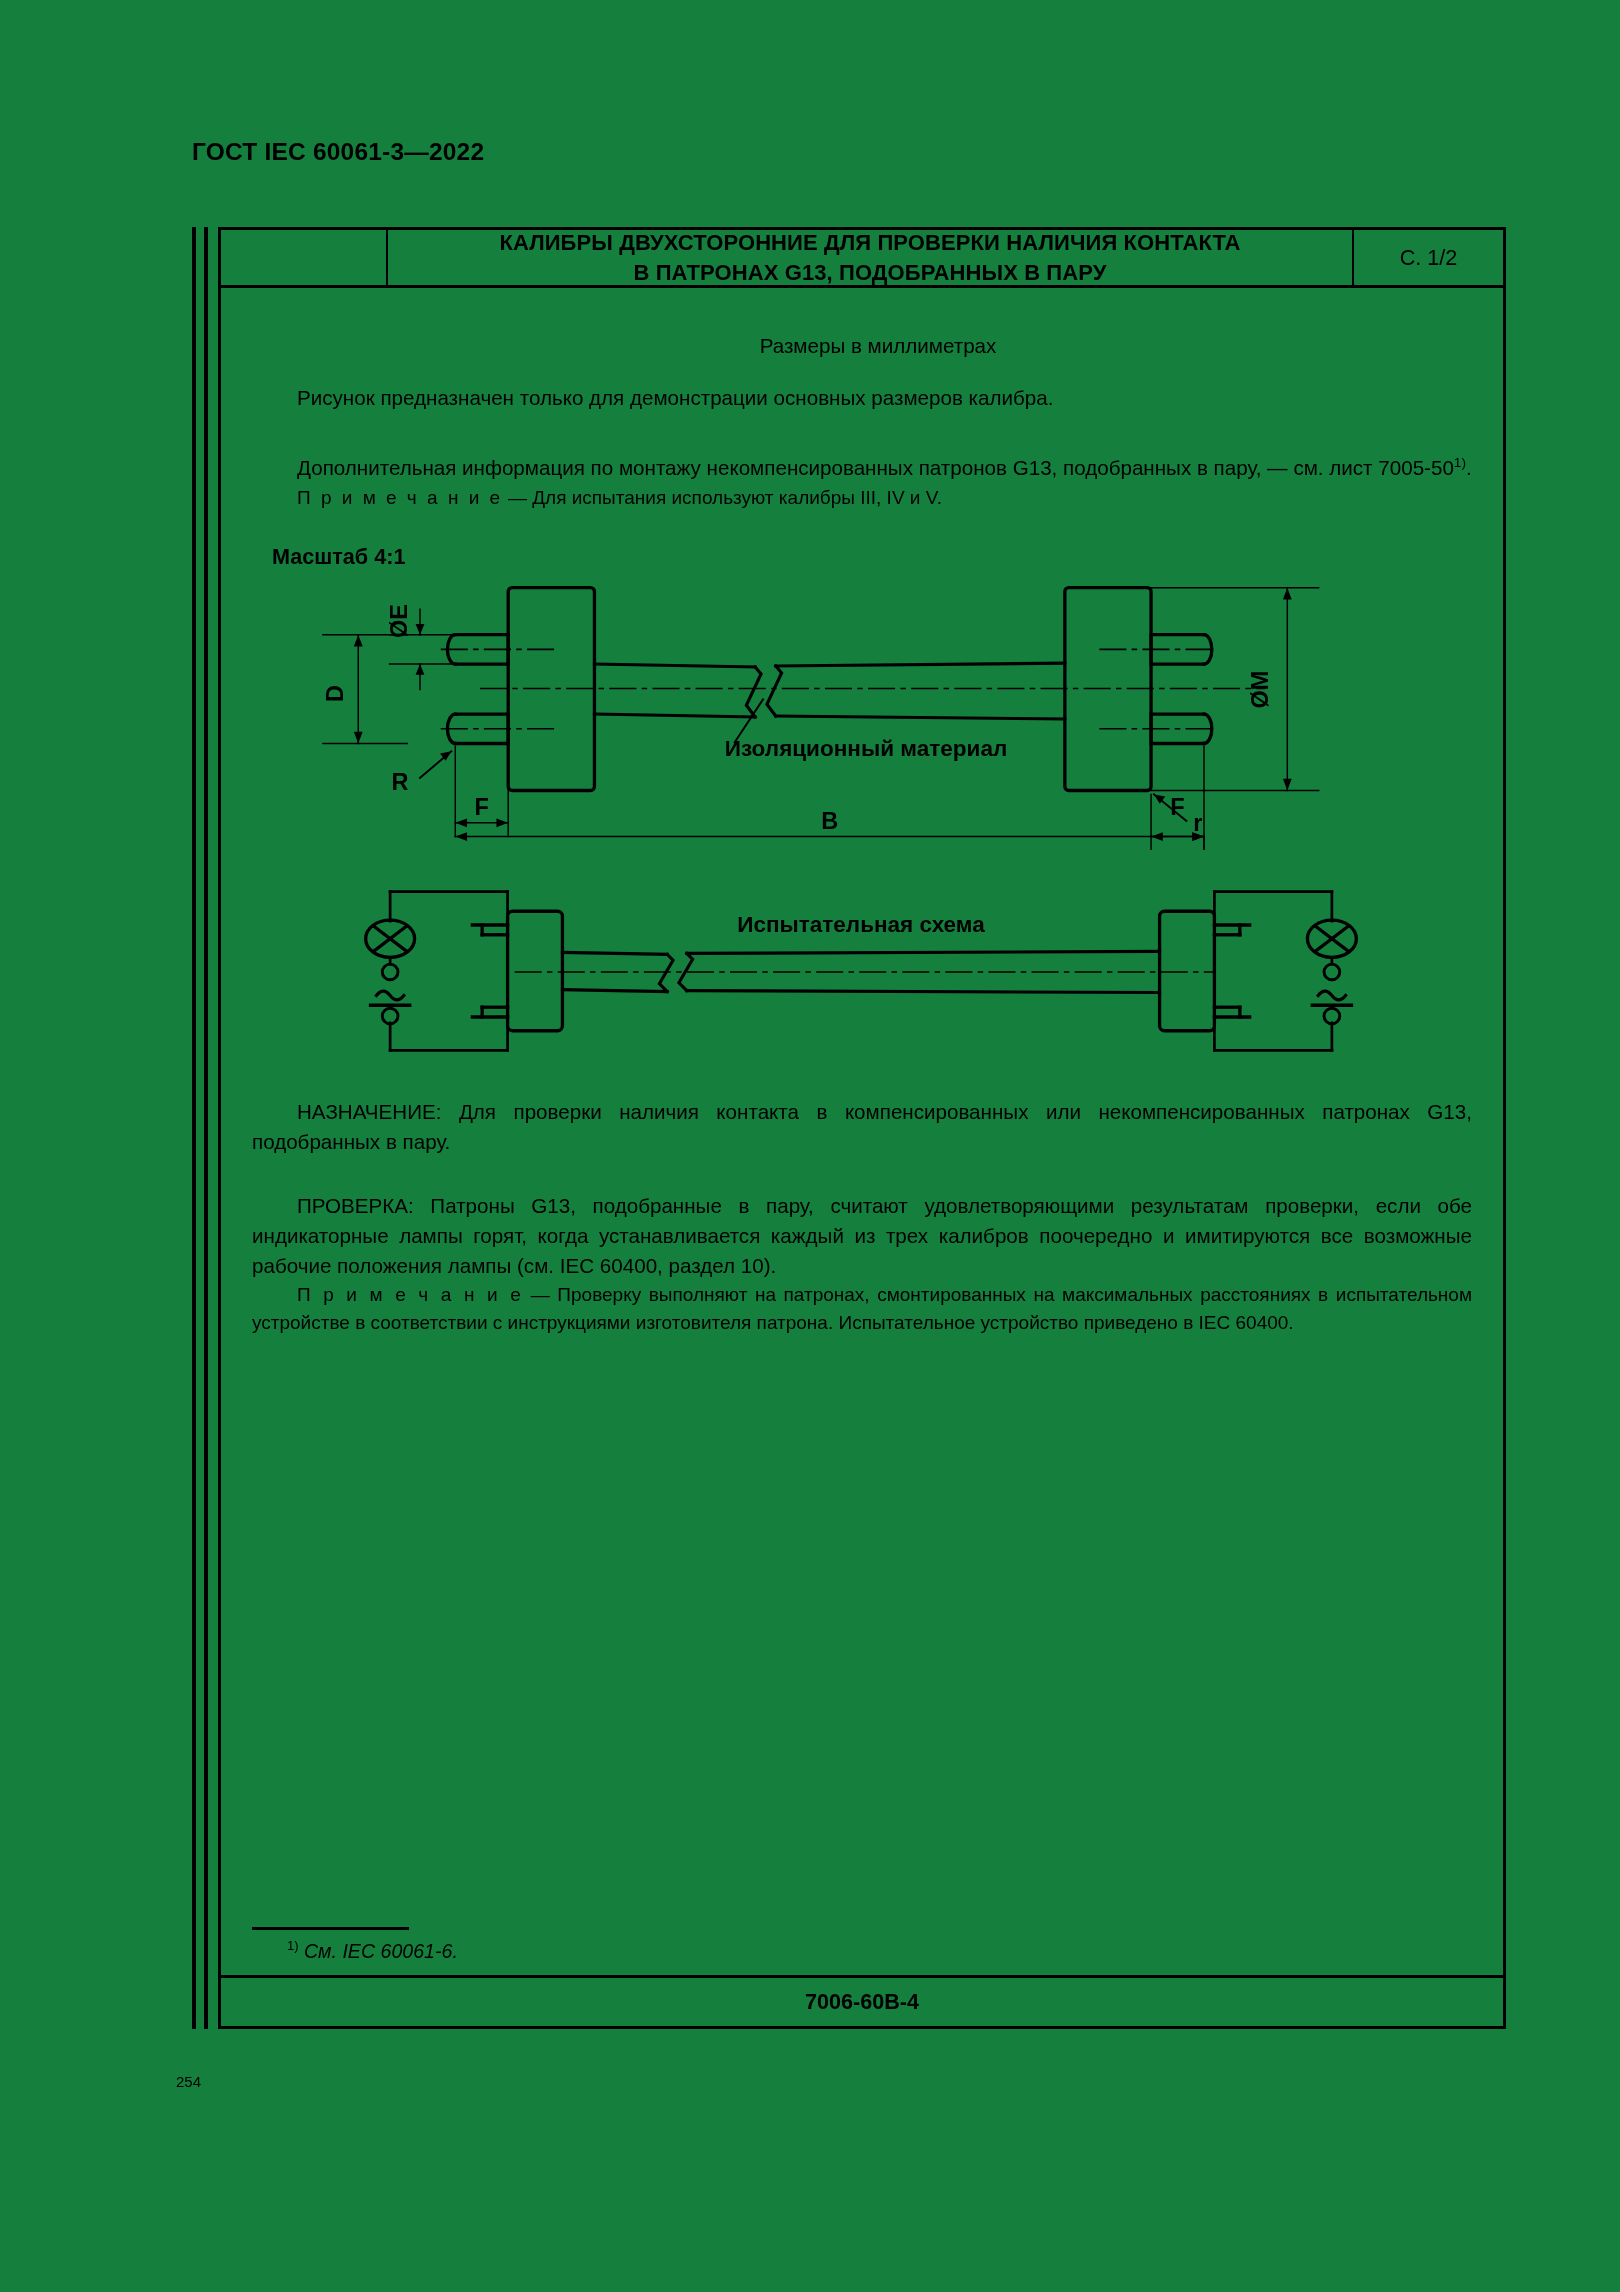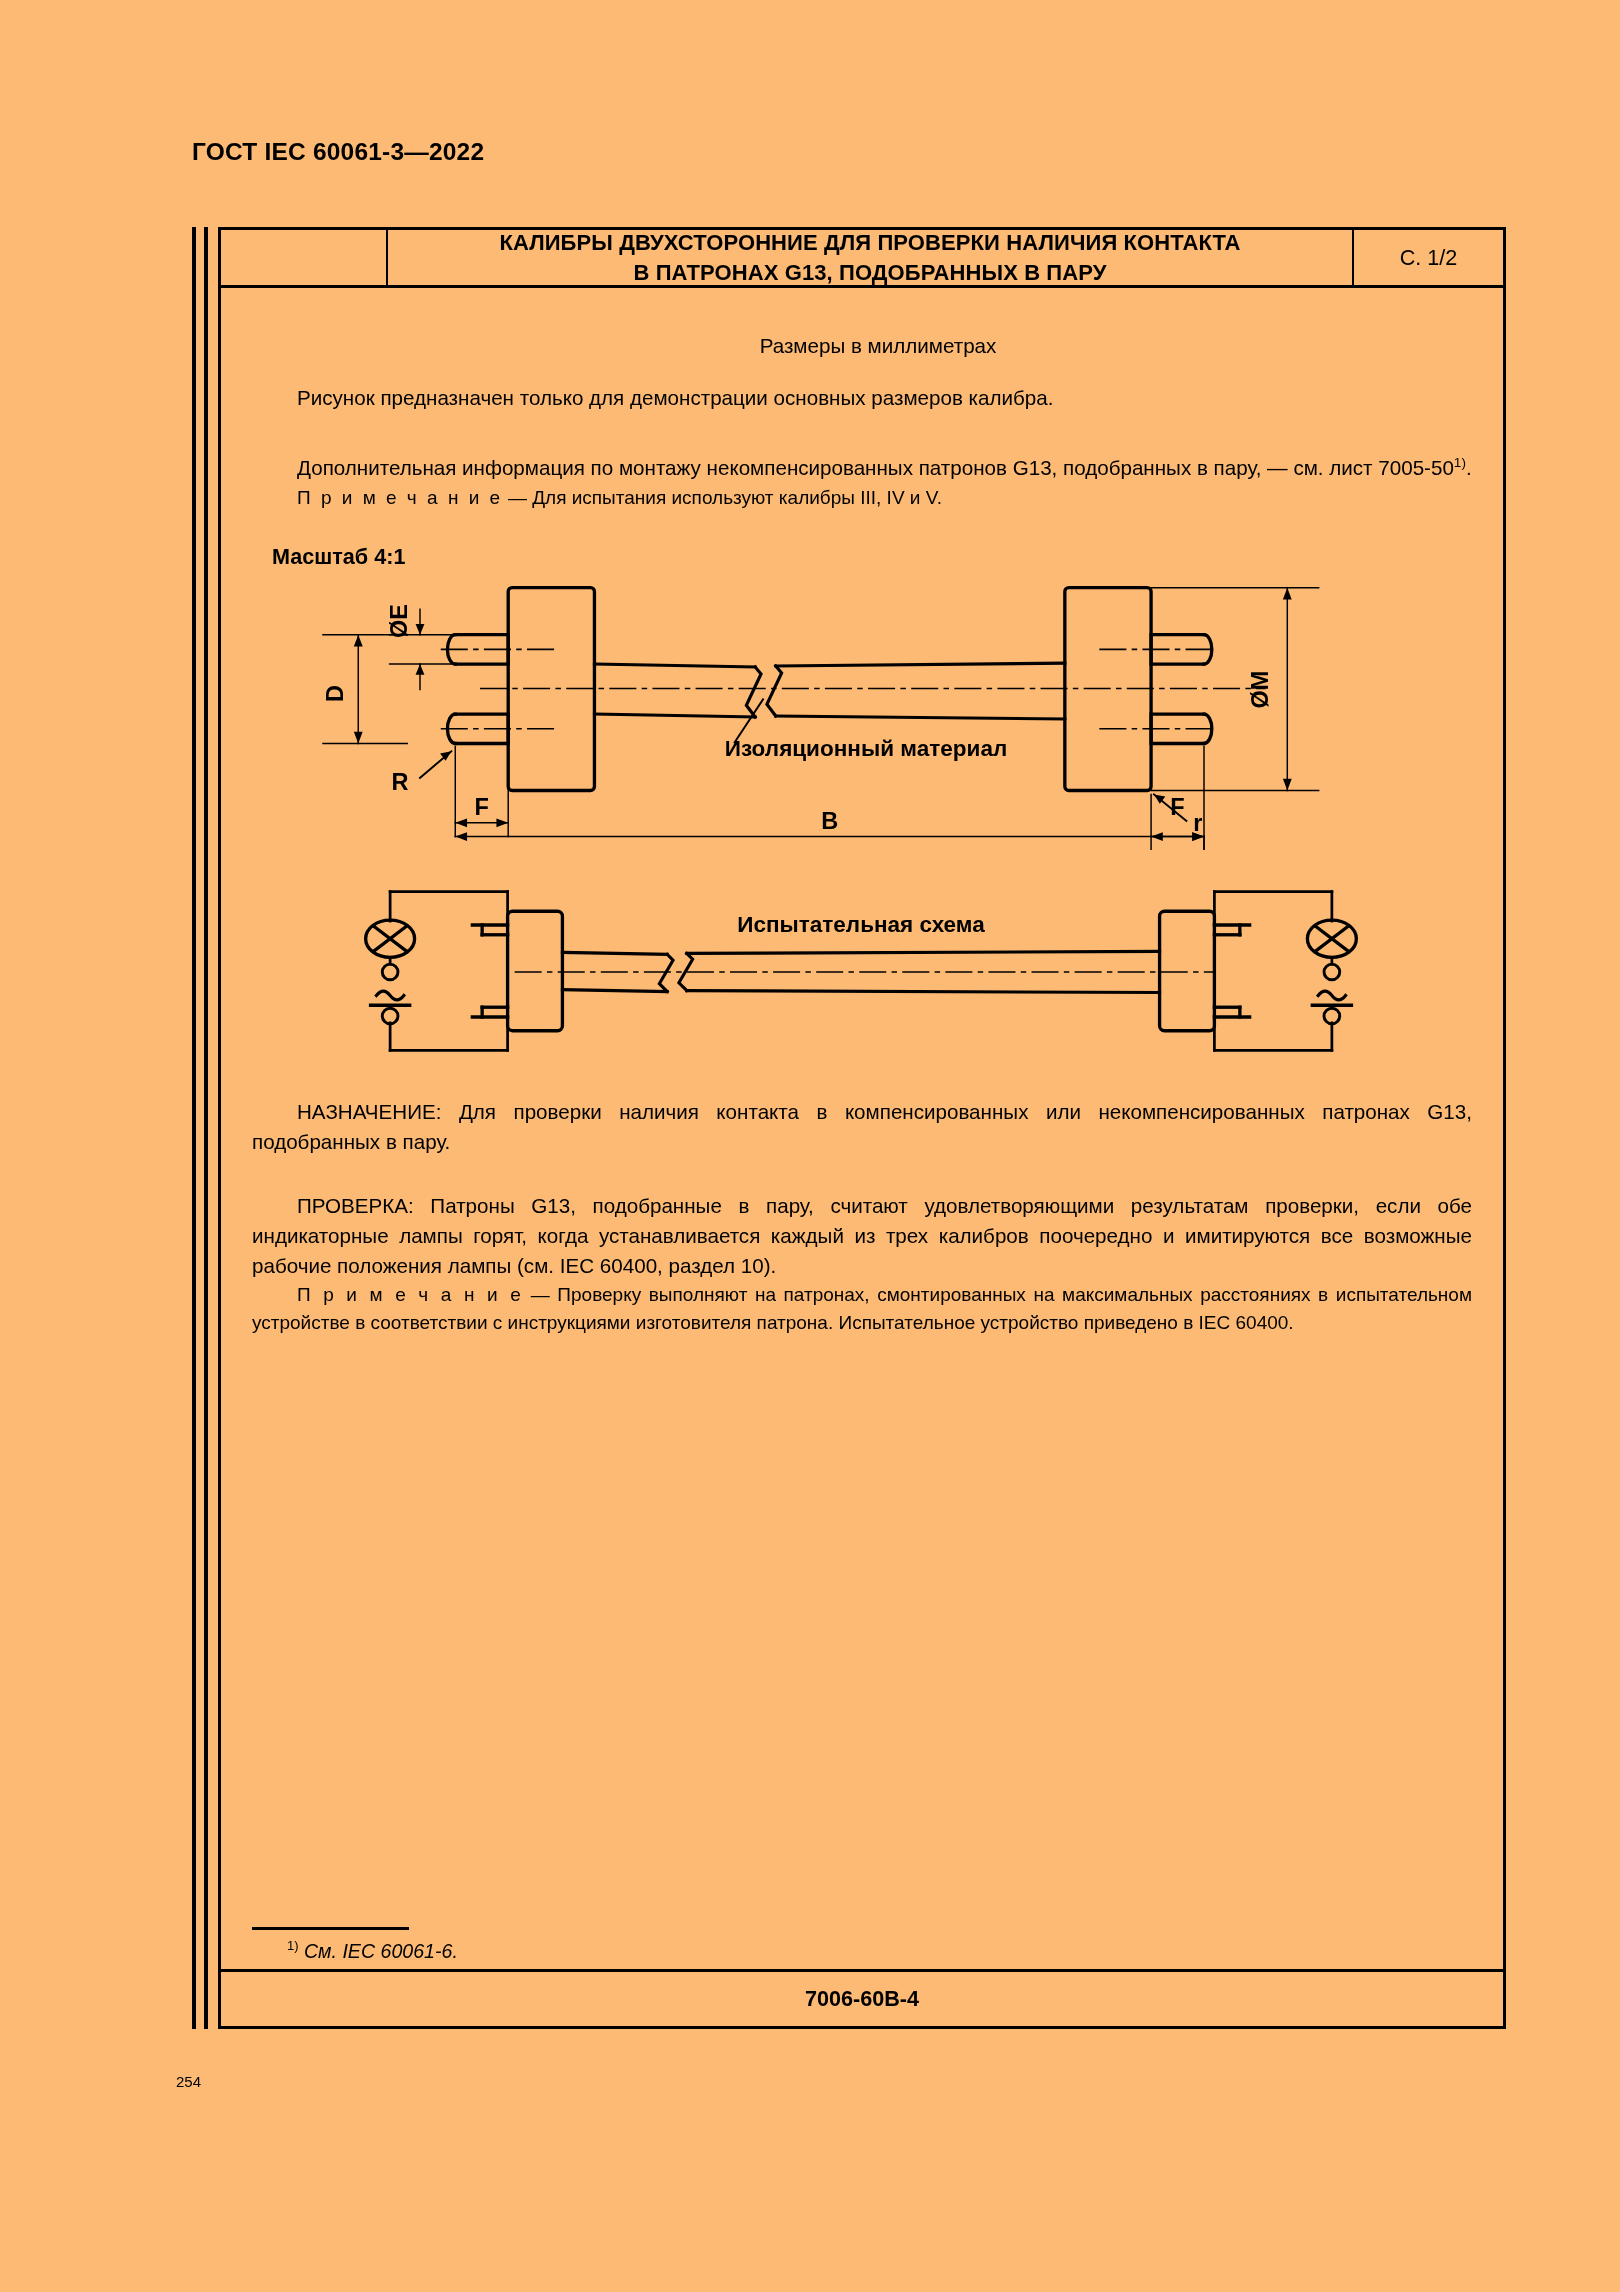--- a/index.html
+++ b/index.html
@@ -8,21 +8,21 @@
     background: #ffffff;
   }
   body {
     font-family: "Liberation Sans", sans-serif;
     color: #000000;
   }
   #page {
     position: relative;
     width: 1620px;
     height: 2293px;
-    background: #fdba74;
+    background: #15803d;
     overflow: hidden;
   }
 
   
   .doc-header {
     position: absolute;
     left: 192px;
     top: 138px;
     font-size: 24.5px;
     font-weight: bold;
@@ -159,21 +159,21 @@
     margin-left: 35px;
   }
   .footnote-text sup.fn { font-style: normal; }
 
   
   .sheet-band {
     position: absolute;
     left: 0;
     right: 0;
     bottom: 0;
-    height: 57px;
+    height: 51px;
     border-top: 3.9px solid #000;
     display: flex;
     align-items: center;
     justify-content: center;
     font-size: 21.6px;
     font-weight: bold;
     box-sizing: border-box;
   }
 
   

